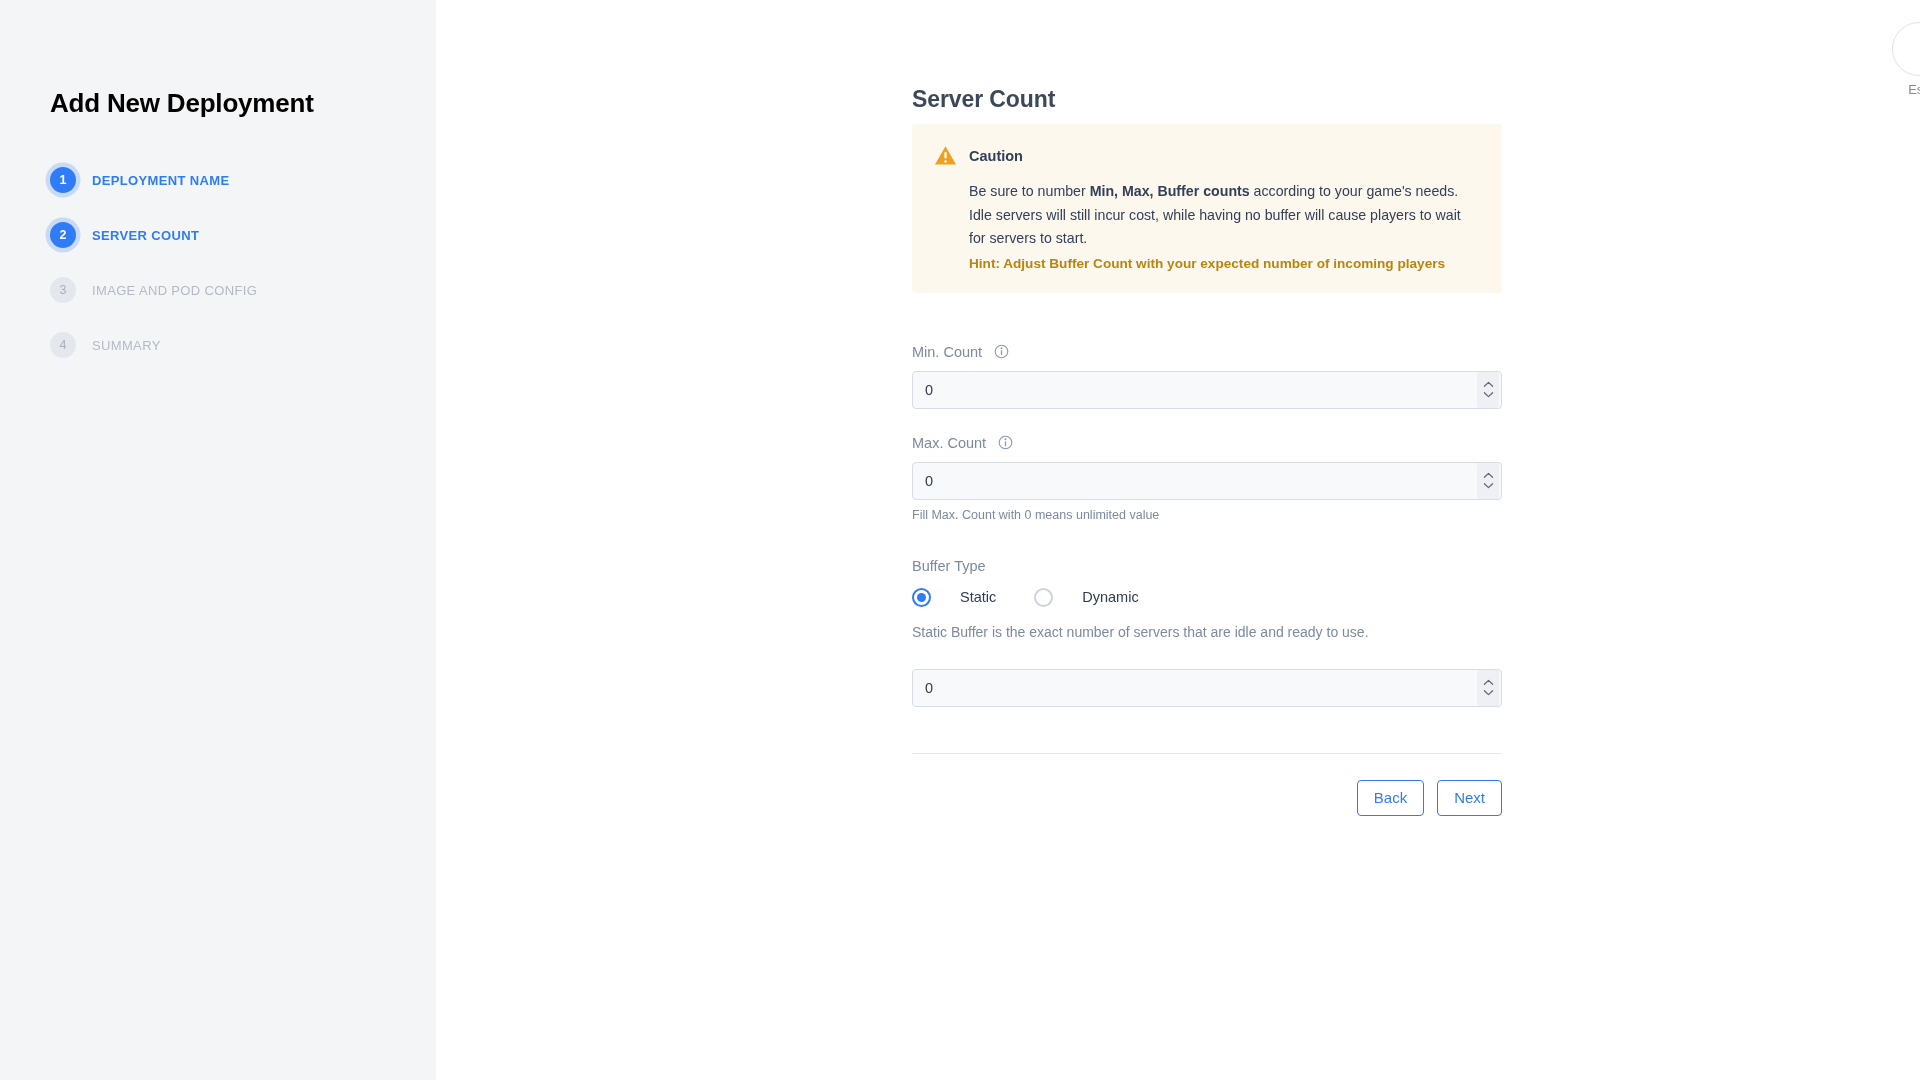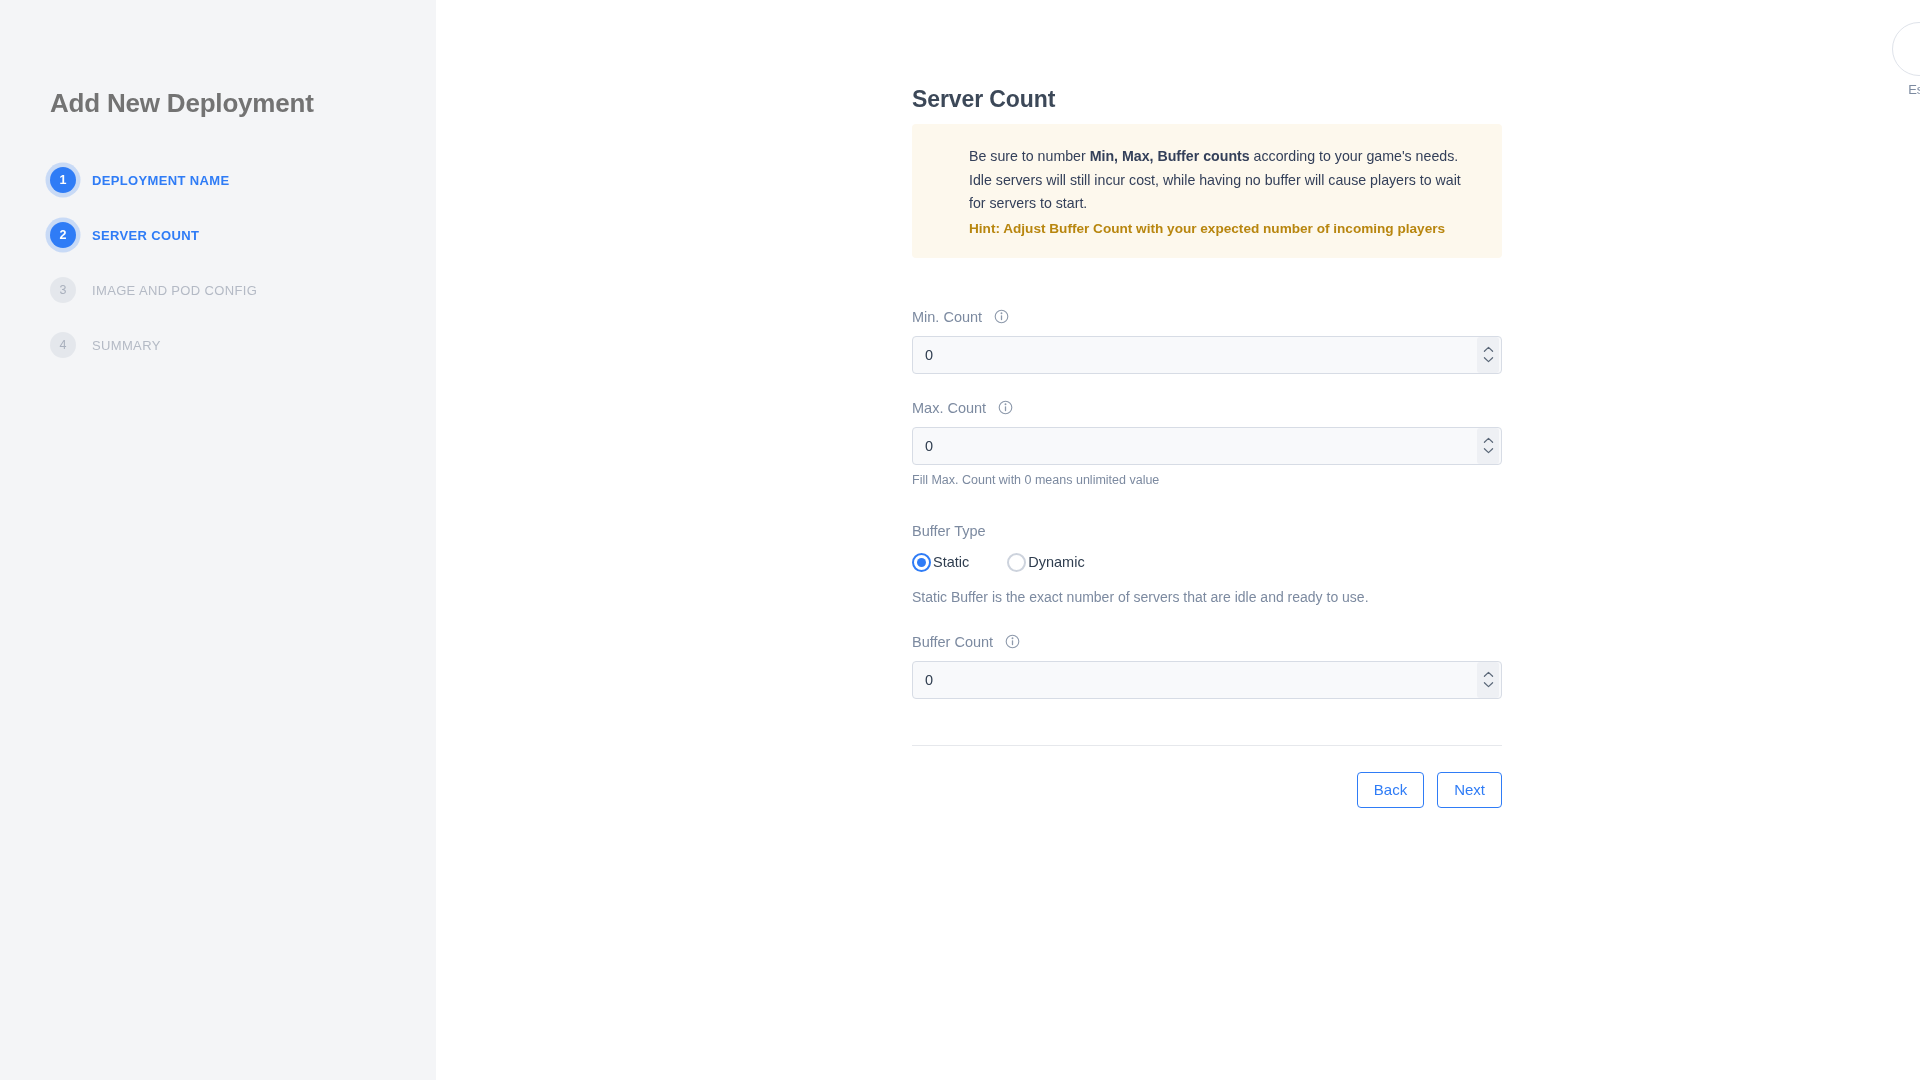--- a/index.html
+++ b/index.html
@@ -29,21 +29,21 @@
     width: 436px;
     min-width: 436px;
     height: 1080px;
     background: #f4f5f7;
     padding: 88px 0 0 50px;
   }
 
   .wizard-title {
     font-size: 26px;
     font-weight: bold;
-    color: #737373;
+    color: #000000;
     letter-spacing: -0.2px;
     margin-bottom: 48px;
   }
 
   .steps {
     display: flex;
     flex-direction: column;
     gap: 29px;
   }
 
@@ -220,21 +220,21 @@
   .radio-row {
     display: flex;
     align-items: center;
     gap: 38px;
     margin-bottom: 17px;
   }
 
   .radio-opt {
     display: flex;
     align-items: center;
-    gap: 2px;
+    gap: 29px;
     cursor: pointer;
   }
 
   .radio-mark {
     width: 19px;
     height: 19px;
     min-width: 19px;
     border-radius: 50%;
     border: 2px solid #cdd3dd;
     background: #ffffff;
@@ -362,20 +362,28 @@
         </svg>
       </div>
       <span class="close-esc">Esc</span>
     </div>
 
     <div class="content">
 
       <h2 class="page-title">Server Count</h2>
 
       <div class="caution">
+        <div class="caution-head">
+          <svg class="warn-icon" width="23" height="21" viewBox="0 0 23 21">
+            <path d="M11.5 1.2 L22 19.6 L1 19.6 Z" fill="#f0a020"></path>
+            <rect x="10.4" y="7" width="2.2" height="6.6" rx="1.1" fill="#ffffff"></rect>
+            <circle cx="11.5" cy="16.4" r="1.25" fill="#ffffff"></circle>
+          </svg>
+          <span class="caution-title">Caution</span>
+        </div>
 
         <p class="caution-body"><span>Be sure to number </span><b>Min, Max, Buffer counts</b><span> according to your game's needs. Idle servers will still incur cost, while having no buffer will cause players to wait for servers to start.</span></p>
 
         <p class="caution-hint">Hint: Adjust Buffer Count with your expected number of incoming players</p>
       </div>
 
       <div class="field">
         <label class="field-label">
           <span>Min. Count</span>
           <svg class="info-icon" width="15" height="15" viewBox="0 0 15 15">
@@ -431,28 +439,20 @@
           <div class="radio-opt">
             <span class="radio-mark"></span>
             <span class="radio-text">Dynamic</span>
           </div>
         </div>
 
         <p class="radio-desc">Static Buffer is the exact number of servers that are idle and ready to use.</p>
       </div>
 
       <div class="field">
-        <label class="field-label">
-          <span>Buffer Count</span>
-          <svg class="info-icon" width="15" height="15" viewBox="0 0 15 15">
-            <circle cx="7.5" cy="7.5" r="6.3" fill="none" stroke="#8d99ab" stroke-width="1.1"></circle>
-            <circle cx="7.5" cy="4.3" r="0.95" fill="#8d99ab"></circle>
-            <rect x="6.85" y="6.2" width="1.3" height="5" rx="0.65" fill="#8d99ab"></rect>
-          </svg>
-        </label>
         <div class="number-input">
           <span class="number-value">0</span>
           <span class="spinner">
             <svg width="11" height="7" viewBox="0 0 11 7">
               <path d="M1.4 5.3 L5.5 1.4 L9.6 5.3" fill="none" stroke="#5a6778" stroke-width="1.2" stroke-linecap="round" stroke-linejoin="round"></path>
             </svg>
             <svg width="11" height="7" viewBox="0 0 11 7">
               <path d="M1.4 1.7 L5.5 5.6 L9.6 1.7" fill="none" stroke="#5a6778" stroke-width="1.2" stroke-linecap="round" stroke-linejoin="round"></path>
             </svg>
           </span>

